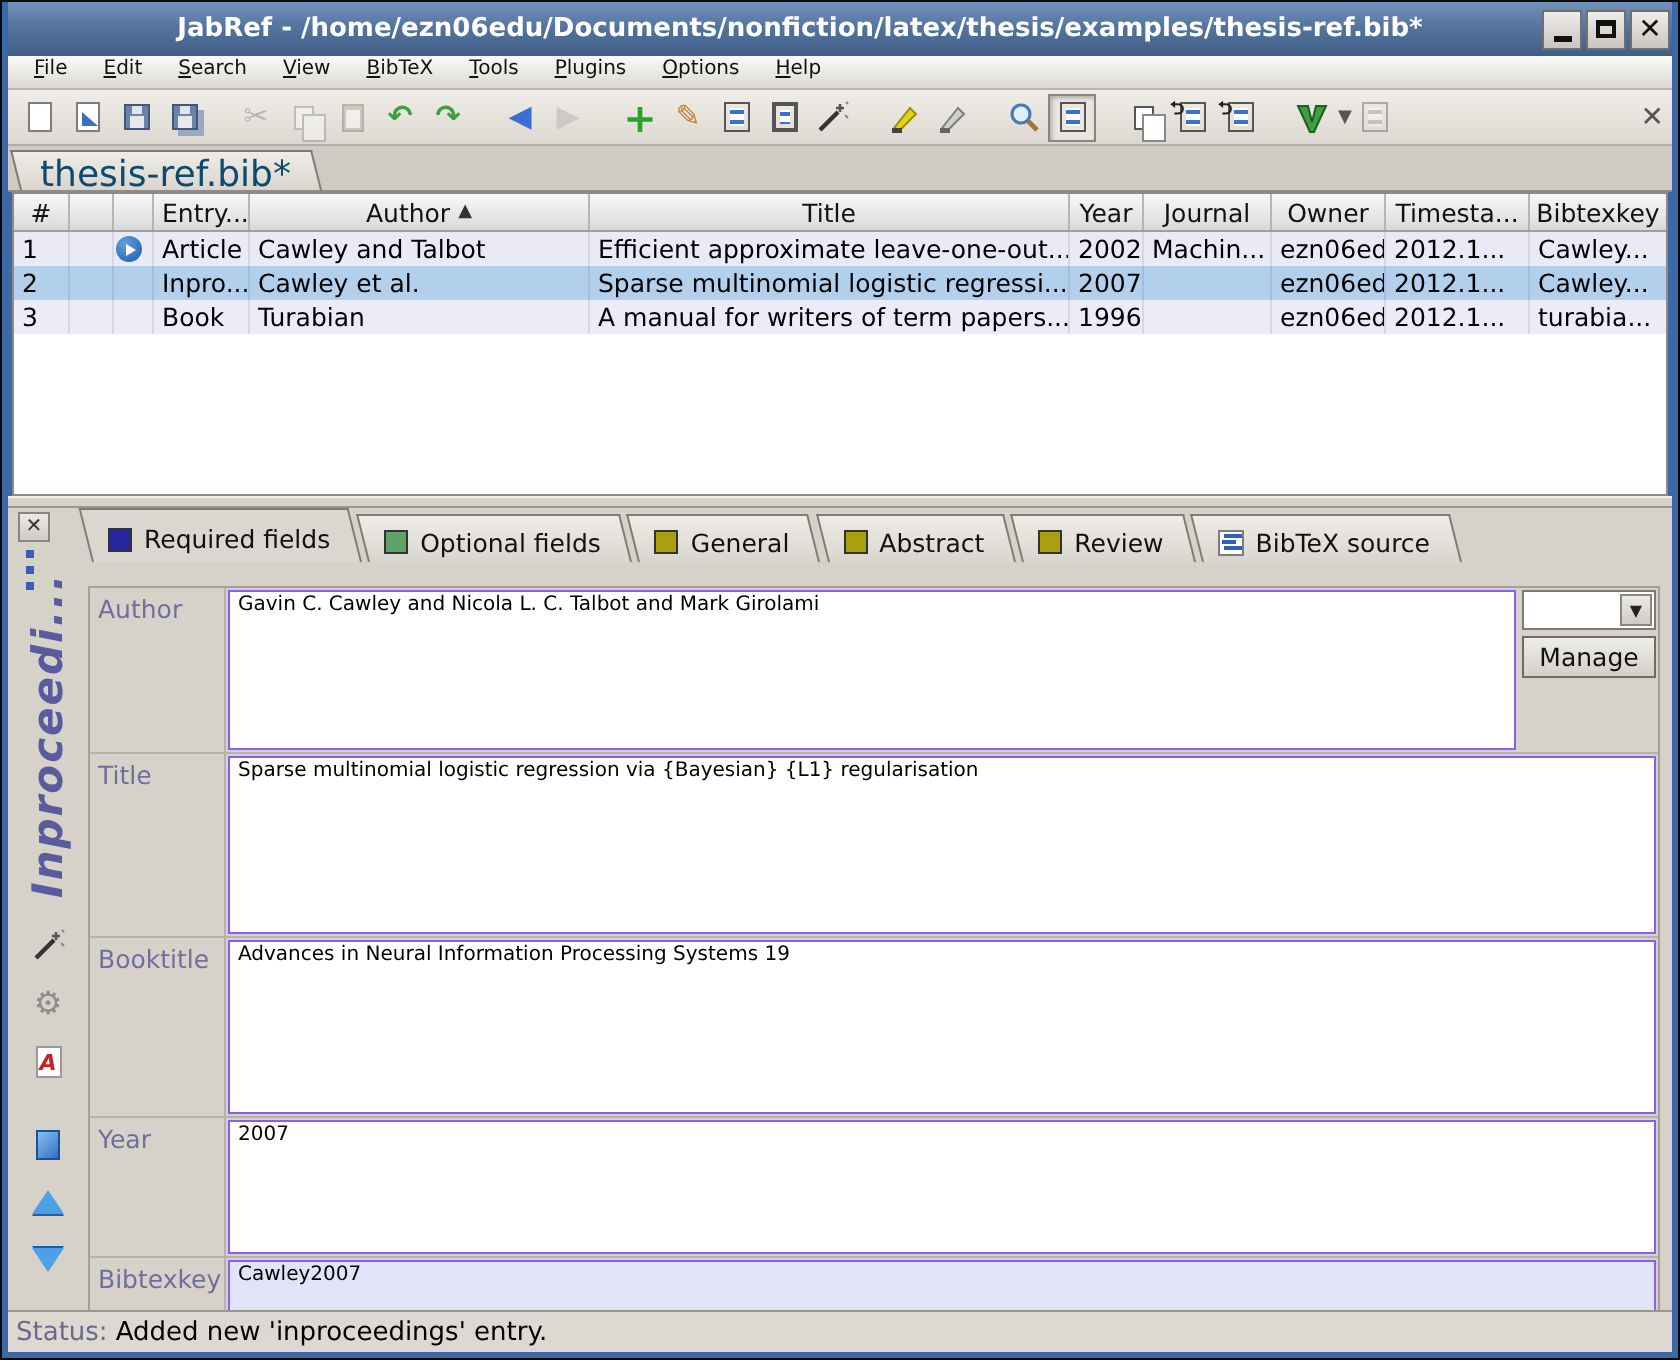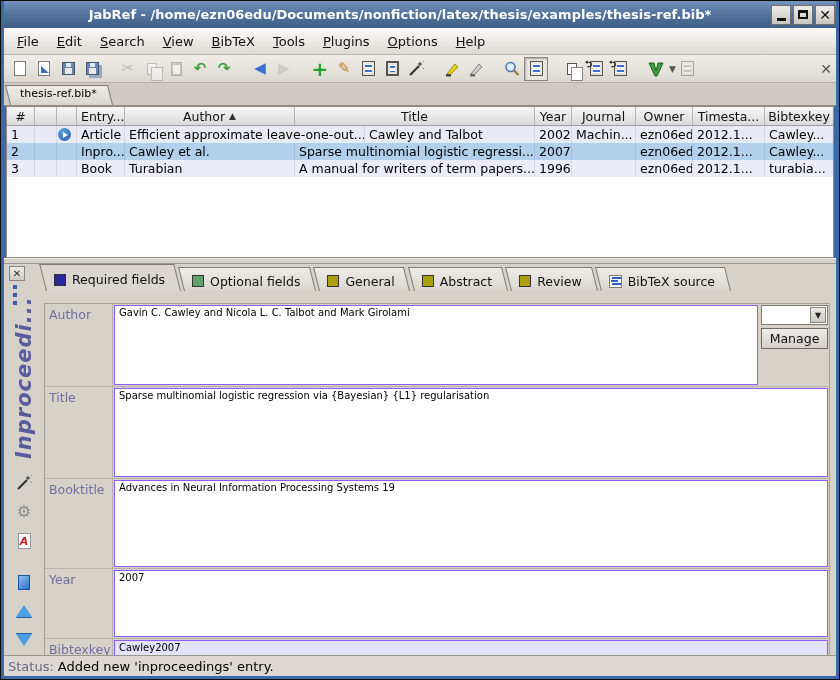--- a/index.html
+++ b/index.html
@@ -16,23 +16,23 @@
   .titlebar .title{flex:1;text-align:center;white-space:nowrap;overflow:hidden;}
   .winbtns{display:flex;gap:2px;margin-right:1px;}
   .winbtn{width:20px;height:20px;background:linear-gradient(180deg,#efedea,#c9c5bf);
     border:1px solid #6f6f6f;display:flex;align-items:center;justify-content:center;
     color:#111;font-weight:bold;font-size:12px;line-height:1;}
   .winbtn.min span{display:block;width:9px;height:3px;background:#111;margin-top:10px;}
   .winbtn.max span{display:block;width:10px;height:9px;border:2px solid #111;border-top-width:3px;}
   .winbtn.close{font-size:14px;}
 
   
-  .menubar{height:27px;background:linear-gradient(180deg,#fbfaf8,#ddd9d3);
-    border-bottom:1px solid #b9b5ae;display:flex;align-items:center;padding-left:4px;
-    font-size:13px;color:#111;}
+  .menubar{height:17px;background:linear-gradient(180deg,#fbfaf8,#ddd9d3);
+    border-bottom:1px solid #b9b5ae;display:flex;padding-left:4px;
+    font-size:10px;color:#111;}
   .menuitem{padding:1px 9px;cursor:default;}
   .menuitem u{text-decoration:underline;}
 
   
   .toolbar{height:28px;background:linear-gradient(180deg,#f0ede8,#dcd8d1);
     border-bottom:1px solid #b3afa8;display:flex;align-items:center;padding:0 4px;}
   .ti{width:24px;height:24px;display:flex;align-items:center;justify-content:center;position:relative;}
   .tgap{width:12px;}
   .dis{opacity:.42;filter:grayscale(70%);}
   .icon-page{width:12px;height:15px;background:#fff;border:1px solid #7d7d7d;display:block;position:relative;}
@@ -48,21 +48,21 @@
   .icon-copy2::after{content:"";position:absolute;left:3px;top:3px;width:10px;height:12px;border:1px solid #888;background:#fff;}
   .icon-clip{width:11px;height:14px;background:#c99d5f;border:1px solid #8d6a35;display:block;position:relative;}
   .icon-clip::after{content:"";position:absolute;left:1px;top:2px;width:7px;height:9px;background:#fff;}
   .tbtn-pressed{border:1px solid #8a867f;background:#e9e6e0;box-shadow:inset 1px 1px 2px rgba(0,0,0,.25);}
   .pusharrow{position:absolute;left:1px;top:0px;font-size:9px;color:#222;font-weight:bold;}
   .ddarrow{font-size:9px;color:#555;margin-left:1px;}
   .tbclose{margin-left:auto;color:#555;font-size:14px;font-weight:bold;}
 
   
   .doctabs{height:23px;background:#cfcbc4;border-bottom:1px solid #8f8b84;display:flex;align-items:flex-end;padding-left:6px;}
-  .doctab{position:relative;height:20px;padding:2px 16px 0 10px;font-size:11px;color:#000000;}
+  .doctab{position:relative;height:20px;padding:2px 16px 0 10px;font-size:18px;color:#0c4a6e;}
   .doctab::before{content:"";position:absolute;inset:0;background:linear-gradient(180deg,#efece7,#d9d5ce);
     border:1px solid #7f7b74;border-bottom:none;transform:skewX(14deg);transform-origin:bottom left;}
   .doctab span{position:relative;}
 
   
   .tablearea{height:152px;background:#fff;border:1px solid #8f8b84;margin:0 2px;display:flex;flex-direction:column;overflow:hidden;}
   .thead{display:flex;height:19px;background:linear-gradient(180deg,#f7f7f7,#dadada);border-bottom:1px solid #9e9e9e;
     font-size:12.5px;color:#111;}
   .th{border-right:1px solid #b5b5b5;display:flex;align-items:center;justify-content:center;overflow:hidden;white-space:nowrap;}
   .th.left{justify-content:flex-start;padding-left:4px;}
@@ -298,22 +298,22 @@
       <div class="th c9">Timesta...</div>
       <div class="th c10">Bibtexkey</div>
     </div>
     <div class="trow">
       <div class="tc c0">1</div>
       <div class="tc c1"></div>
       <div class="tc c2">
           <span class="urlicon"></span>
         </div>
       <div class="tc c3">Article</div>
+      <div class="tc c4">Cawley and Talbot</div>
       <div class="tc c5">Efficient approximate leave-one-out...</div>
-      <div class="tc c4">Cawley and Talbot</div>
       <div class="tc c6">2002</div>
       <div class="tc c7">Machin...</div>
       <div class="tc c8">ezn06edu</div>
       <div class="tc c9">2012.1...</div>
       <div class="tc c10">Cawley...</div>
     </div>
     <div class="trow selected">
       <div class="tc c0">2</div>
       <div class="tc c1"></div>
       <div class="tc c2"></div>

